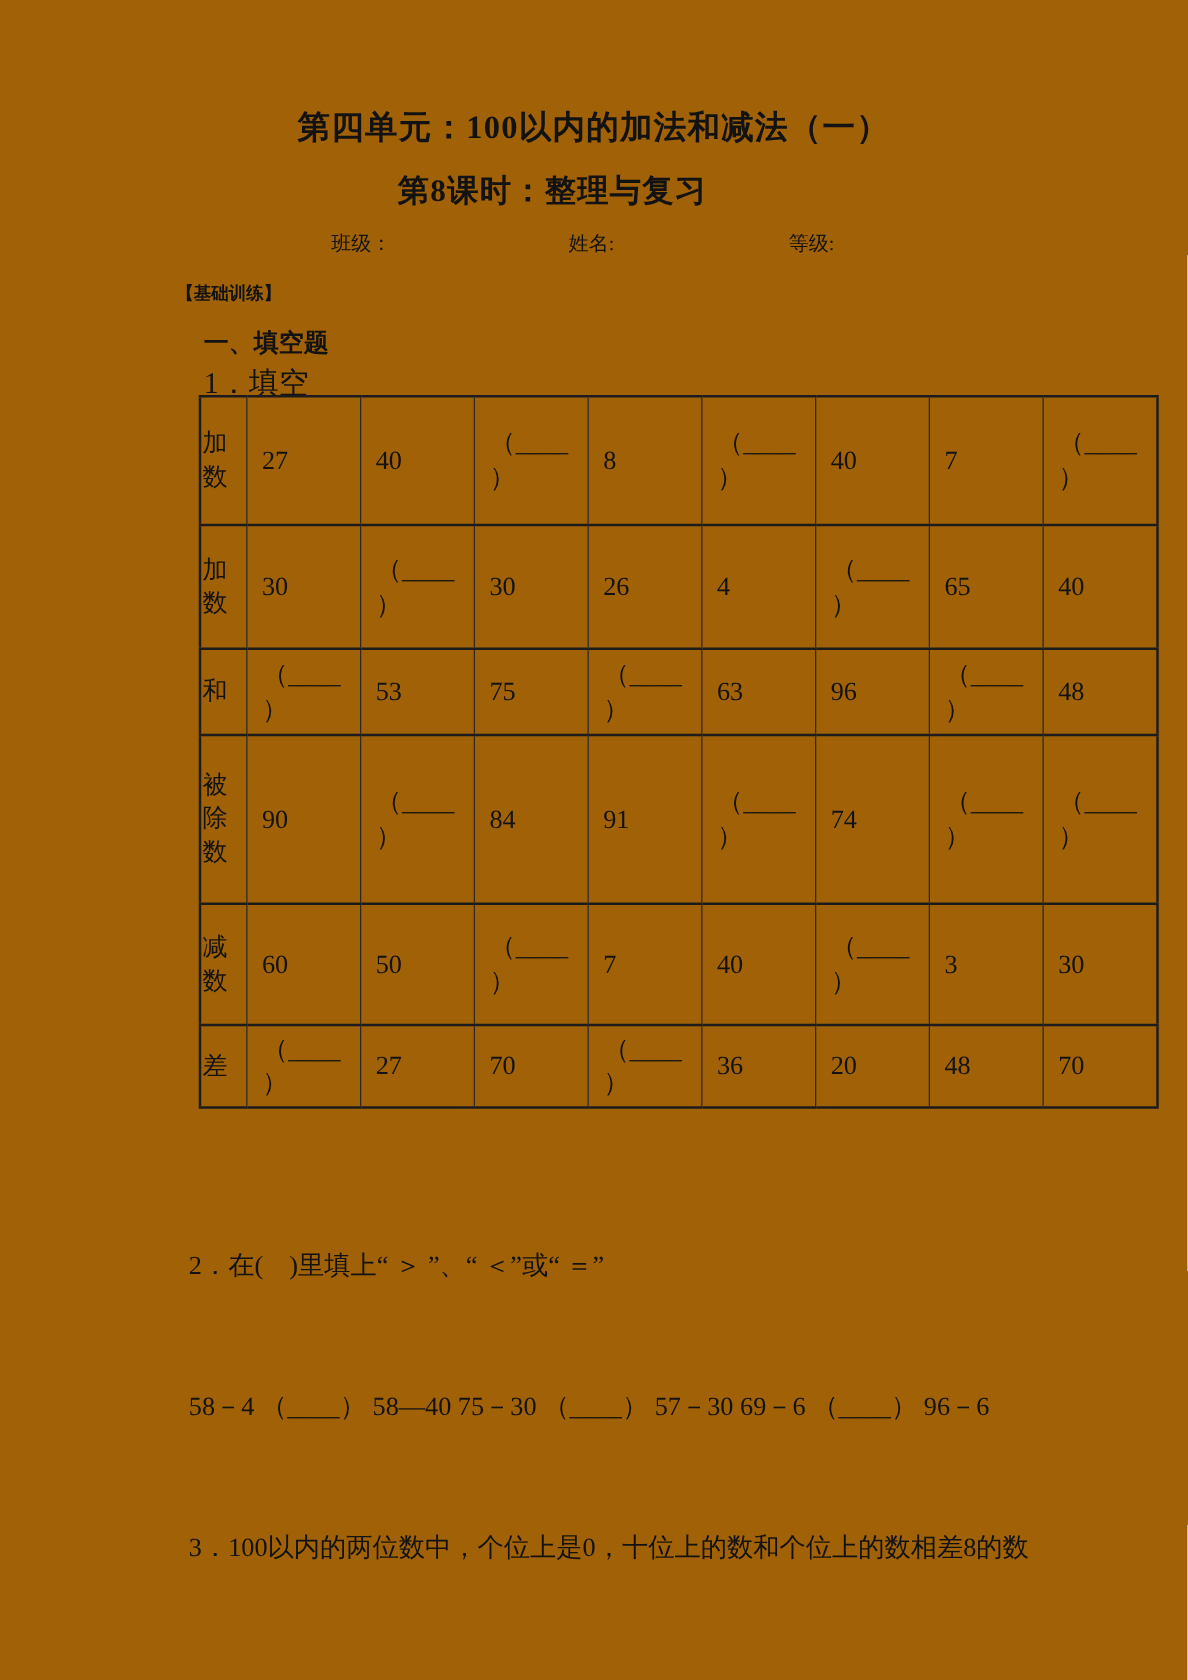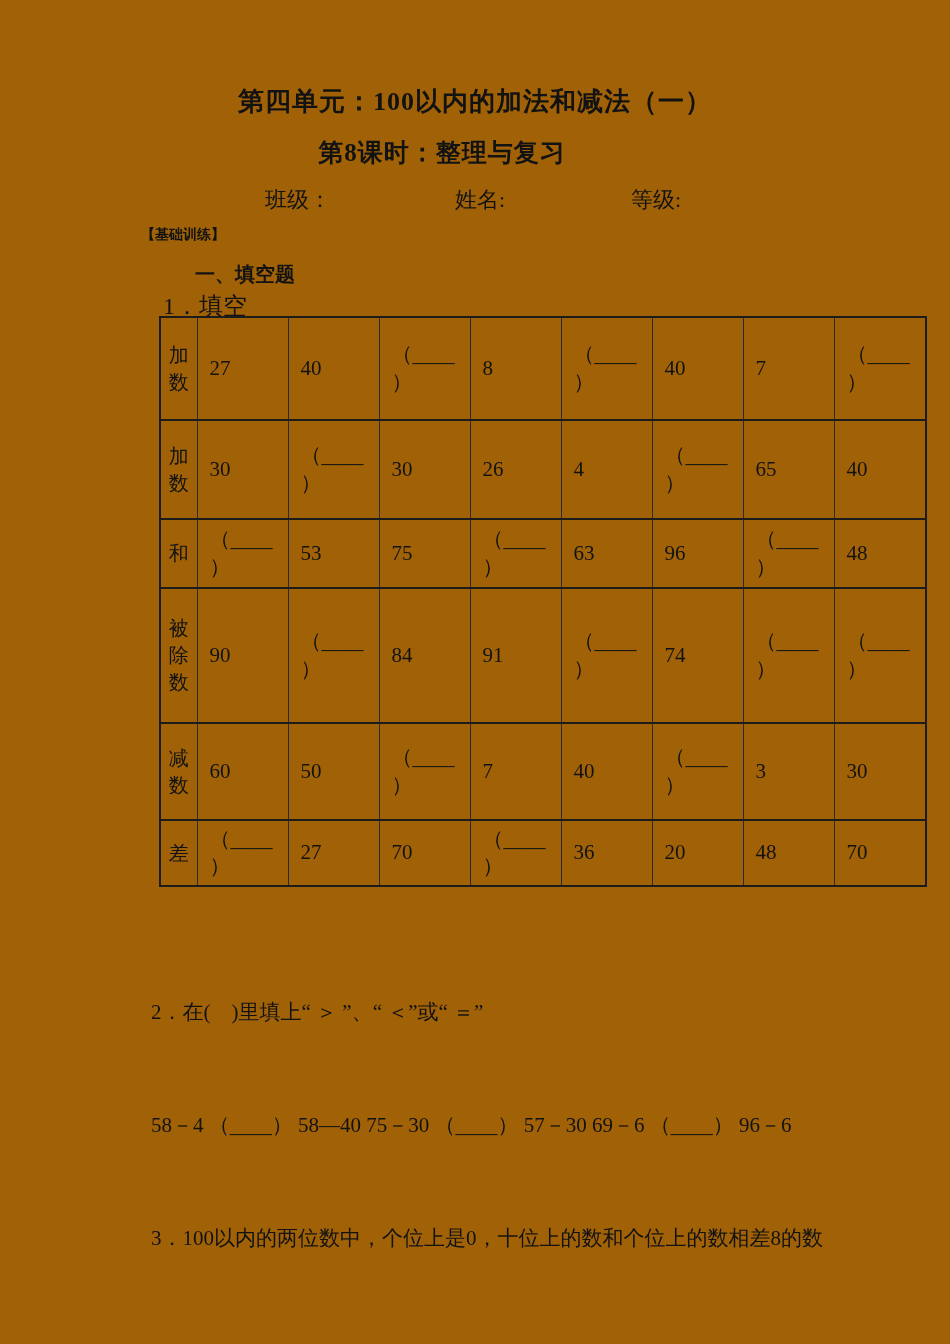--- a/index.html
+++ b/index.html
@@ -14,33 +14,33 @@
   .title-main {
     position:absolute; top:84px; left:0; width:950px;
     text-align:center; font-size:26px; font-weight:bold;
     letter-spacing:1px;
   }
   .title-sub {
     position:absolute; top:136px; left:16px; width:852px;
     text-align:center; font-size:25px; font-weight:bold;
     letter-spacing:1px;
   }
-  .meta { position:absolute; top:185px; left:0; width:866px; height:30px; font-size:22px; }
+  .meta { position:absolute; top:185px; left:0; width:866px; height:30px; font-size:16px; }
   .meta .class-label { position:absolute; left:265px; }
   .meta .name-label  { position:absolute; left:455px; }
   .meta .grade-label { position:absolute; left:631px; }
   .section-header {
     position:absolute; left:141px; top:226px;
     font-family:"Liberation Sans","DejaVu Sans",sans-serif;
     font-size:14px; font-weight:bold;
   }
   .subsection-header {
     position:absolute; left:163px; top:261px;
     font-family:"Liberation Sans","DejaVu Sans",sans-serif;
-    font-size:20px; font-weight:bold;margin-left:32px;
+    font-size:20px; font-weight:bold;
   }
   .q1-label { position:absolute; left:163px; top:290px; font-size:24px; }
 
   table.fill-table {
     position:absolute; left:159px; top:316px;
     border-collapse:collapse; table-layout:fixed;
     width:766px;
     border:2px solid #1c1c1c;
   }
   table.fill-table td {
@@ -50,21 +50,20 @@
     border-bottom:2px solid #1c1c1c;
     vertical-align:middle;
     font-size:21px;
     padding:0 2px 0 12px;
     white-space:pre-line;
     line-height:1.3;
     overflow:hidden;
   }
   table.fill-table td.row-label {
     padding:0 1px;
-    text-align:center;
     font-size:20px;
     line-height:1.35;
   }
   tr.r1 { height:103px; }
   tr.r2 { height:99px;  }
   tr.r3 { height:69px;  }
   tr.r4 { height:135px; }
   tr.r5 { height:97px;  }
   tr.r6 { height:66px;  }
 

